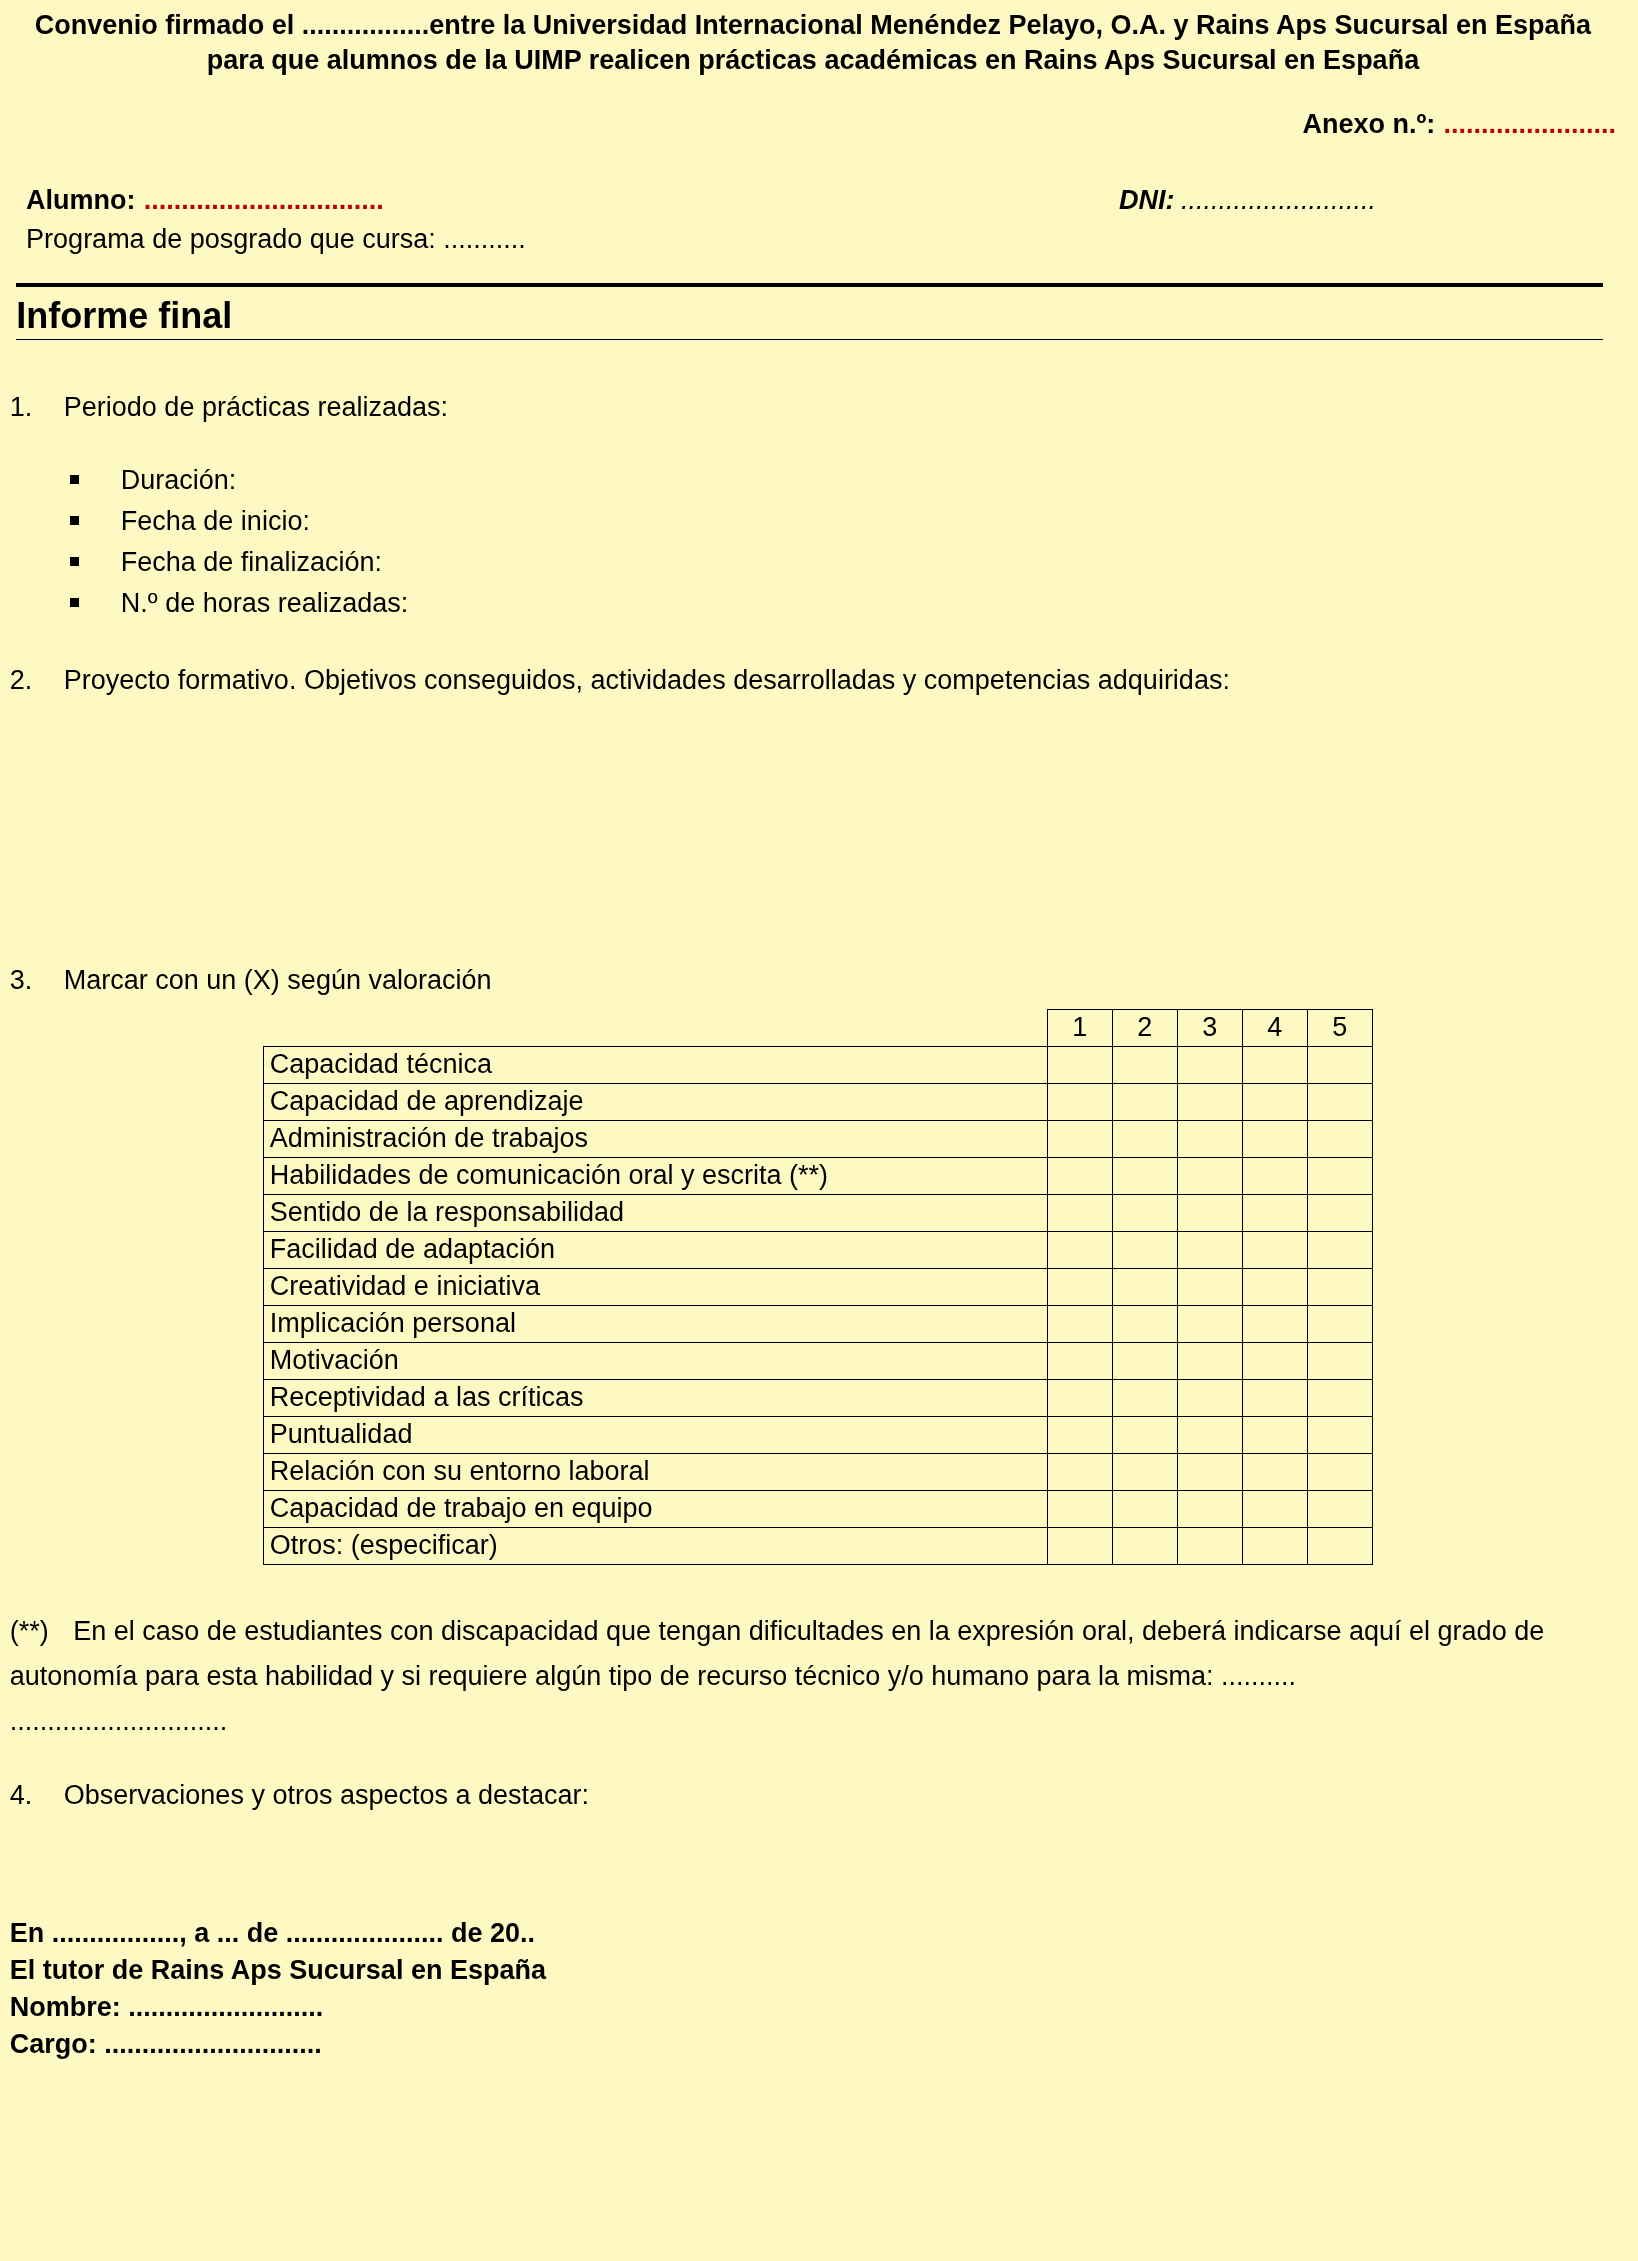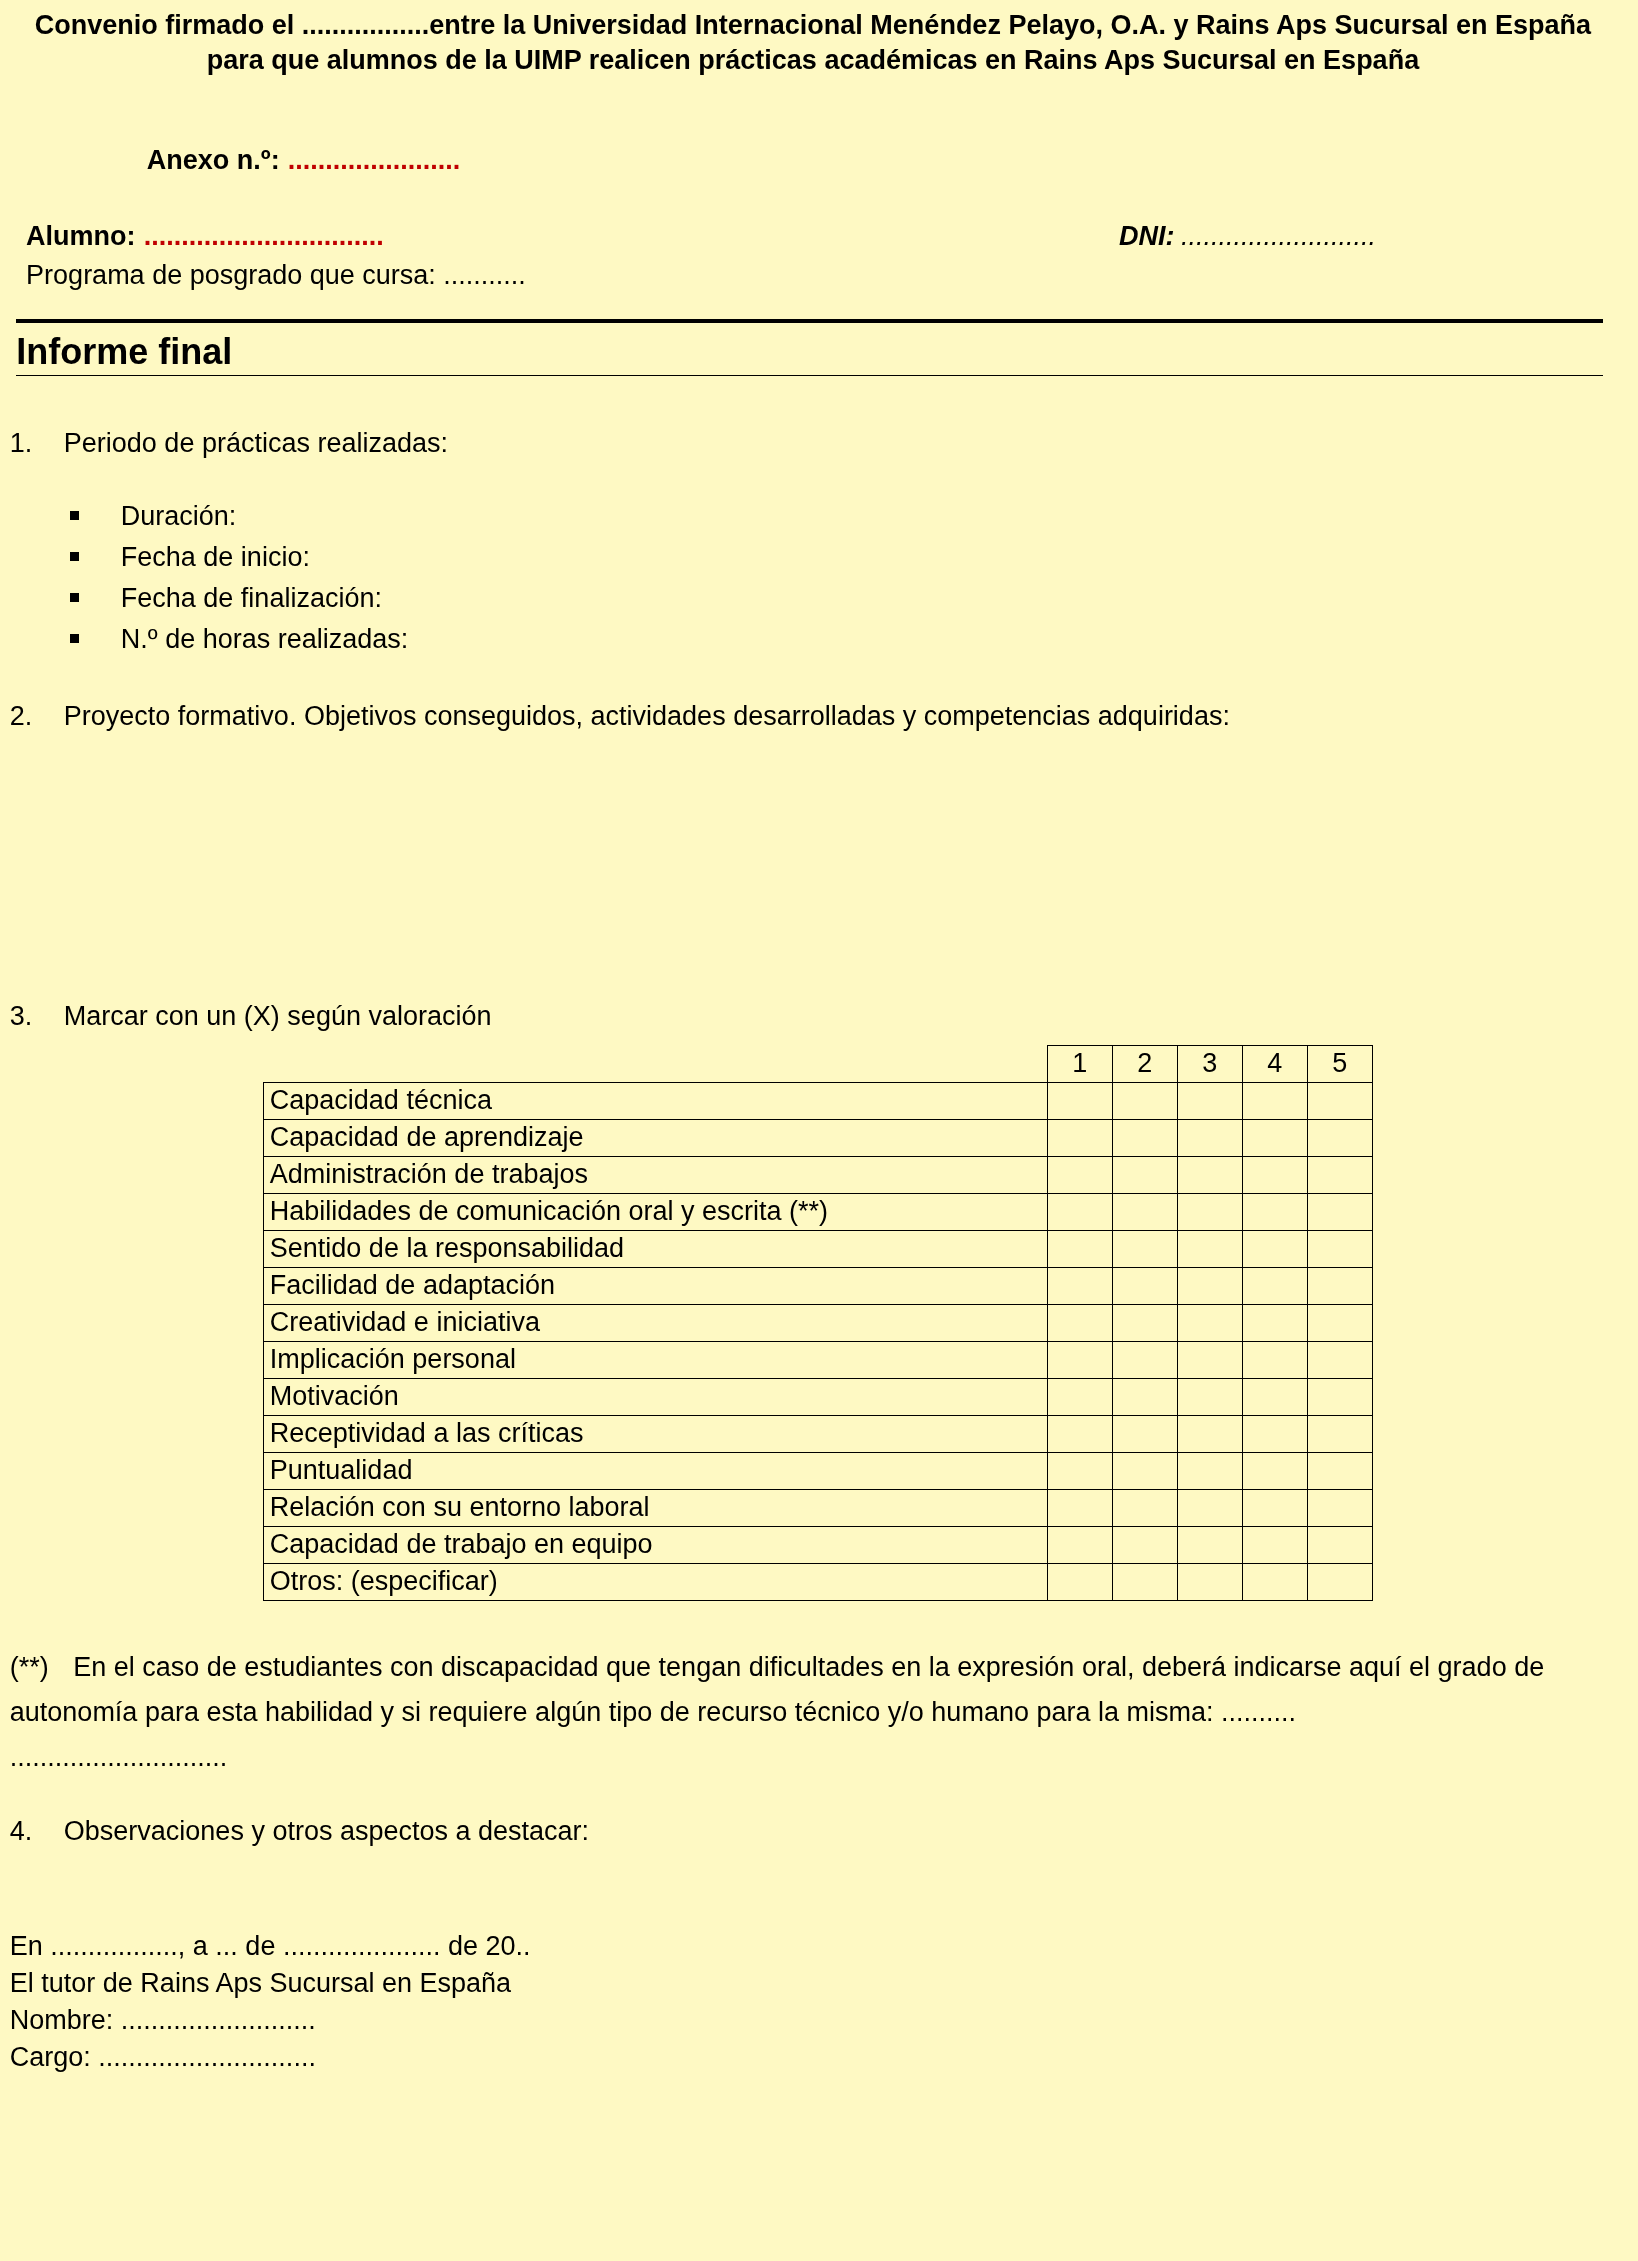--- a/index.html
+++ b/index.html
@@ -17,23 +17,24 @@
     overflow: hidden;
     font-size: 27px;
   }
   .header-para {
     font-weight: bold;
     text-align: center;
     font-size: 27px;
     line-height: 35px;
   }
   .field-anexo {
-    margin-top: 67px;
+    margin-top: 31px;
     margin-left: 137px;
     font-weight: bold;
+    text-align: right;
   }
   .red-dots {
     color: #c00000;
     font-weight: bold;
     margin-left: 8.1px;
   }
   .alumno-row {
     display: flex;
     margin-top: 45px;
     margin-left: 16.3px;
@@ -85,21 +86,21 @@
   .rating-table td.score { width: 65px; text-align: center; }
   .rating-table td.spacer { border: none; }
   .footnote {
     margin-top: 44px;
     line-height: 45px;
     padding-right: 4.9px;
   }
   .fn-marker { padding-right: 24.4px; }
   .fn-cont { line-height: 45px; }
   #sec4 { margin-top: 36px; }
-  .footer-block { margin-top: 81px; line-height: 37px; }
+  .footer-block { margin-top: 104px; line-height: 37px; font-weight: bold; }
 </style>
 </head>
 <body>
 
 <div class="page">
 
   <p class="header-para">
     <span style="display:block">Convenio firmado el .................entre la Universidad Internacional Menéndez Pelayo, O.A.  y Rains Aps Sucursal en España</span>
     <span style="display:block">para que alumnos de la UIMP realicen prácticas académicas en Rains Aps Sucursal en España</span>
   </p>

